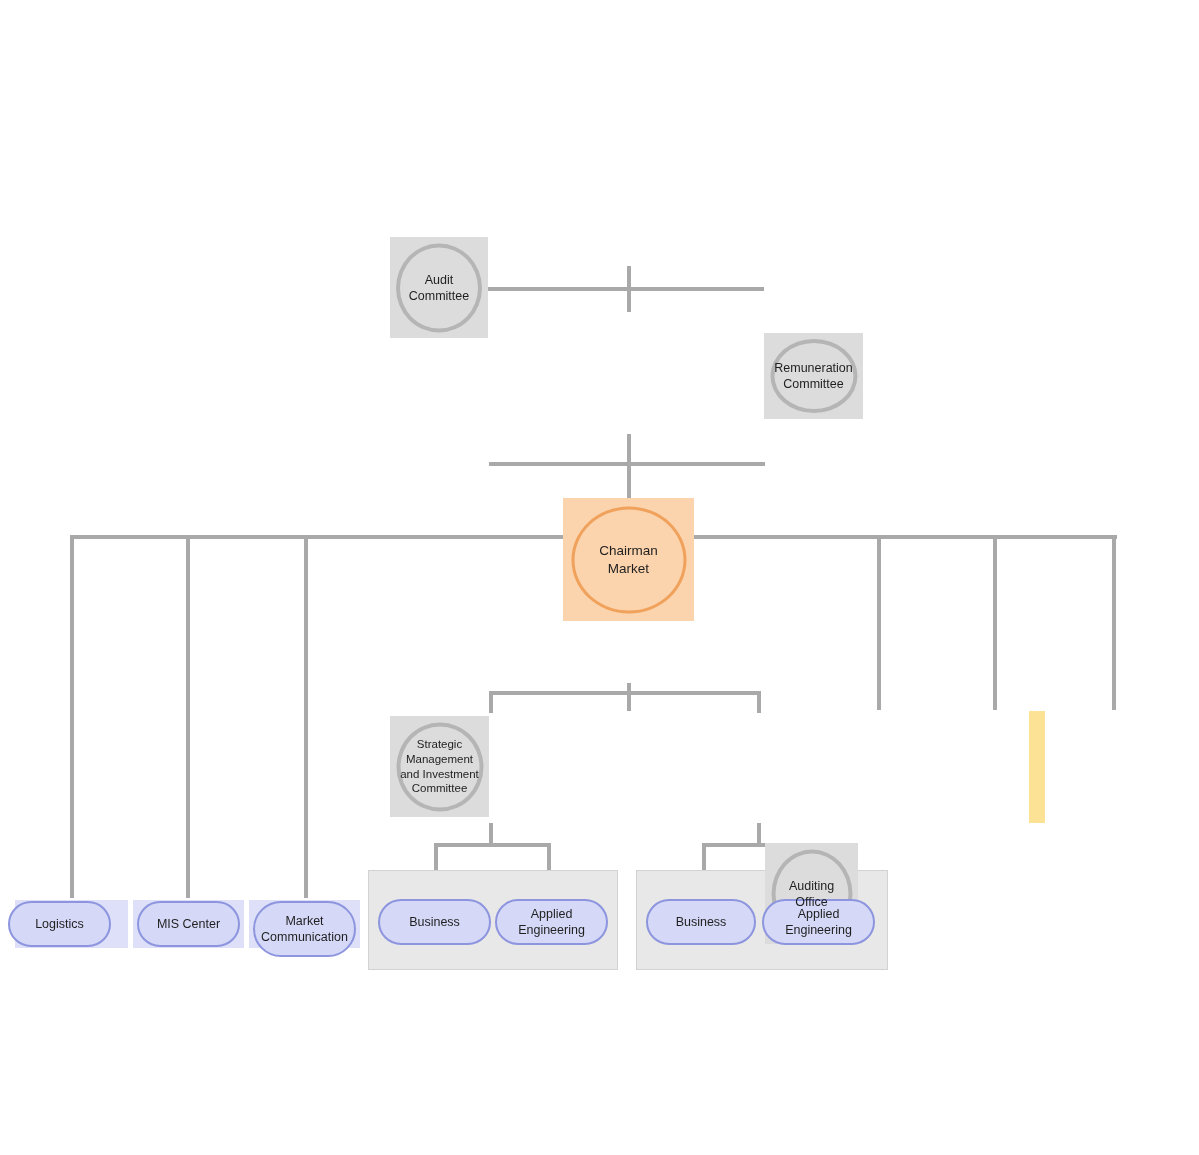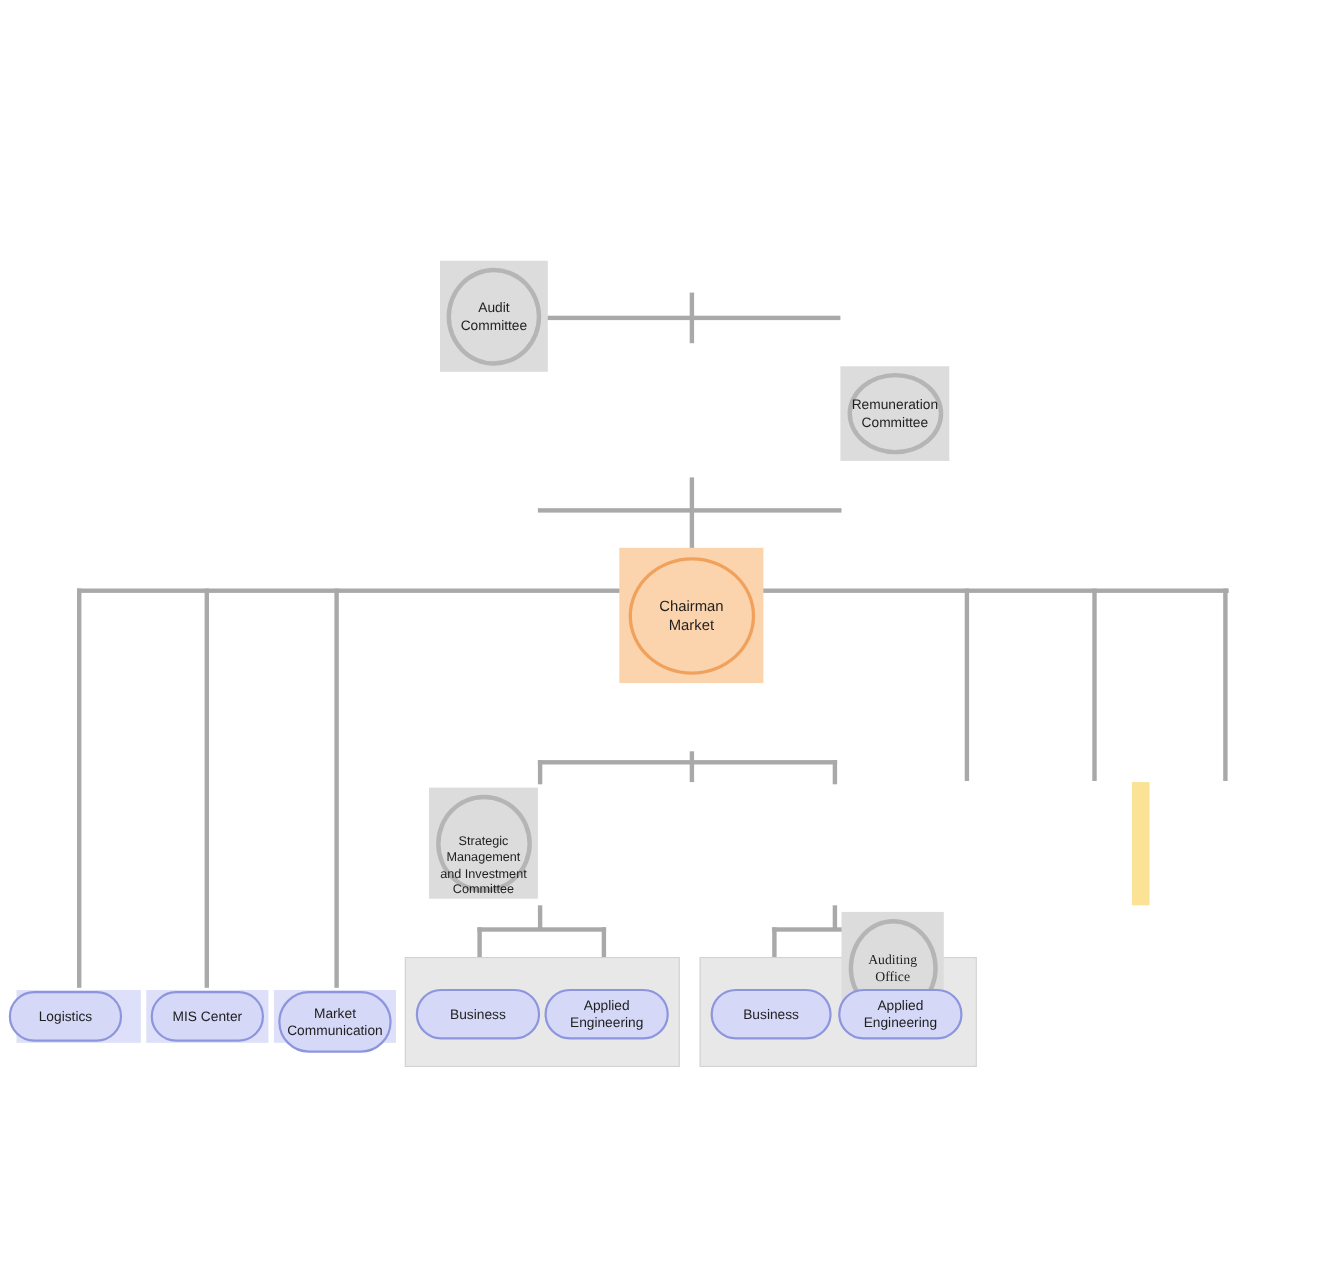--- a/index.html
+++ b/index.html
@@ -139,43 +139,43 @@
 
   <div class="conn conn-v" style="left:757px; top:823px; width:4px; height:22px;"></div>
   <div class="conn conn-h" style="left:702px; top:843px; width:117px; height:4px;"></div>
   <div class="conn conn-v" style="left:702px; top:843px; width:4px; height:32px;"></div>
   <div class="conn conn-v" style="left:815px; top:843px; width:4px; height:32px;"></div>
 
   <div class="n-groupbox" style="left:368px; top:870px; width:250px; height:100px;"></div>
   <div class="n-groupbox" style="left:636px; top:870px; width:252px; height:100px;"></div>
 
 
-  <div class="node sq-circle n-gray fs12" style="left:390px; top:237px; width:98px; height:101px;margin-left:10px;">
+  <div class="node sq-circle n-gray fs12" style="left:390px; top:237px; width:98px; height:101px;">
     <span class="label">Audit
 Committee</span>
   </div>
 
   <div class="node sq-circle n-gray fs12" style="left:764px; top:232px; width:99px; height:86px;">
     <span class="label">Remuneration
 Committee</span>
   </div>
 
   <div class="node sq-circle n-orange fs13" style="left:563px; top:311px; width:131px; height:123px;">
     <span class="label">Chairman
 Market</span>
   </div>
 
-  <div class="node sq-circle n-gray fs11" style="left:390px; top:406px; width:99px; height:101px;align-items:flex-end;">
+  <div class="node sq-circle n-gray fs11" style="left:390px; top:406px; width:99px; height:101px;">
     <span class="label">Strategic
 Management
 and Investment
 Committee</span>
   </div>
 
-  <div class="node sq-circle n-gray fs12" style="left:765px; top:418px; width:93px; height:101px;font-family:Liberation Serif, serif;">
+  <div class="node sq-circle n-gray fs12" style="left:765px; top:432px; width:93px; height:101px;">
     <span class="label">Auditing
 Office</span>
   </div>
 
   <div style="position:absolute; left:1029px; top:711px; width:16px; height:112px; background:#fbe294;"></div>
 
   <div class="n-bluewrap" style="position:absolute; left:15px; top:900px; width:113px; height:48px;"></div>
   <div class="n-blue fs12" style="left:8px; top:901px; width:103px; height:46px;">
     <span class="label">Logistics</span>
   </div>

